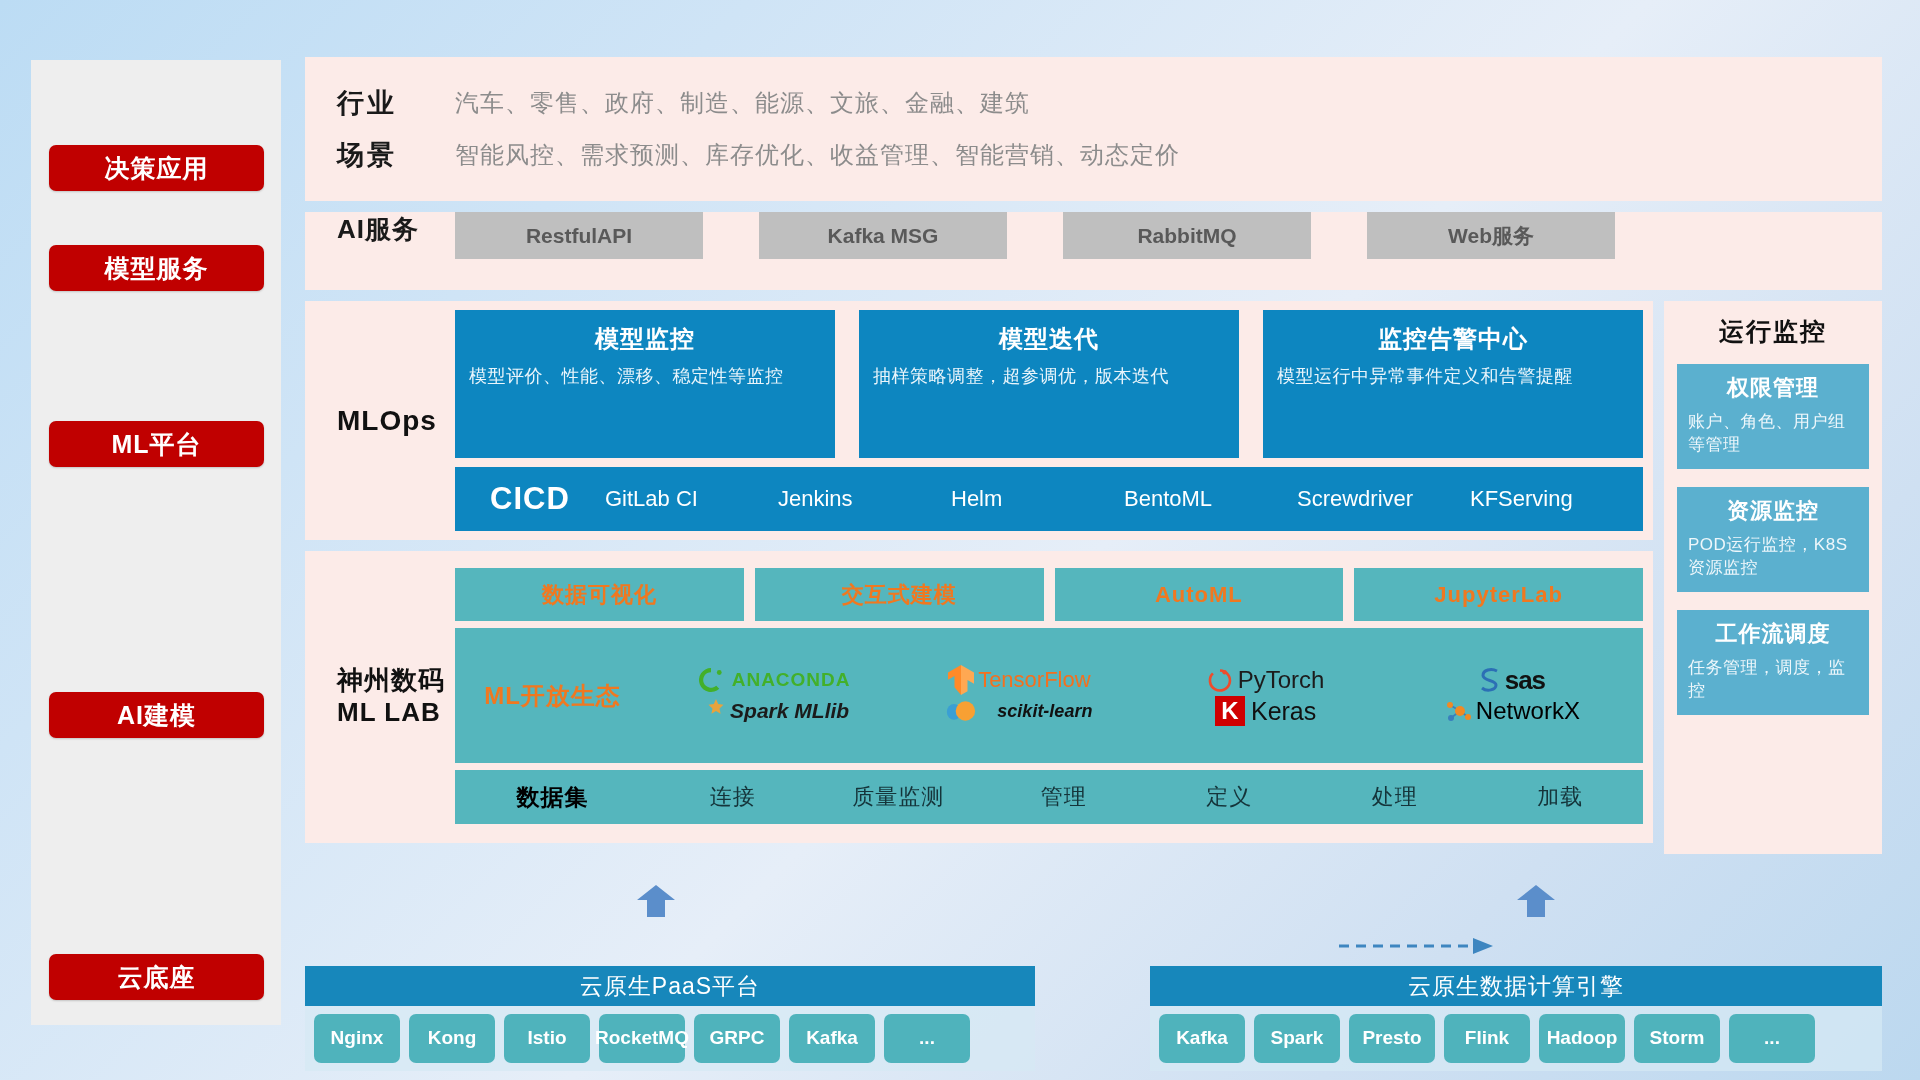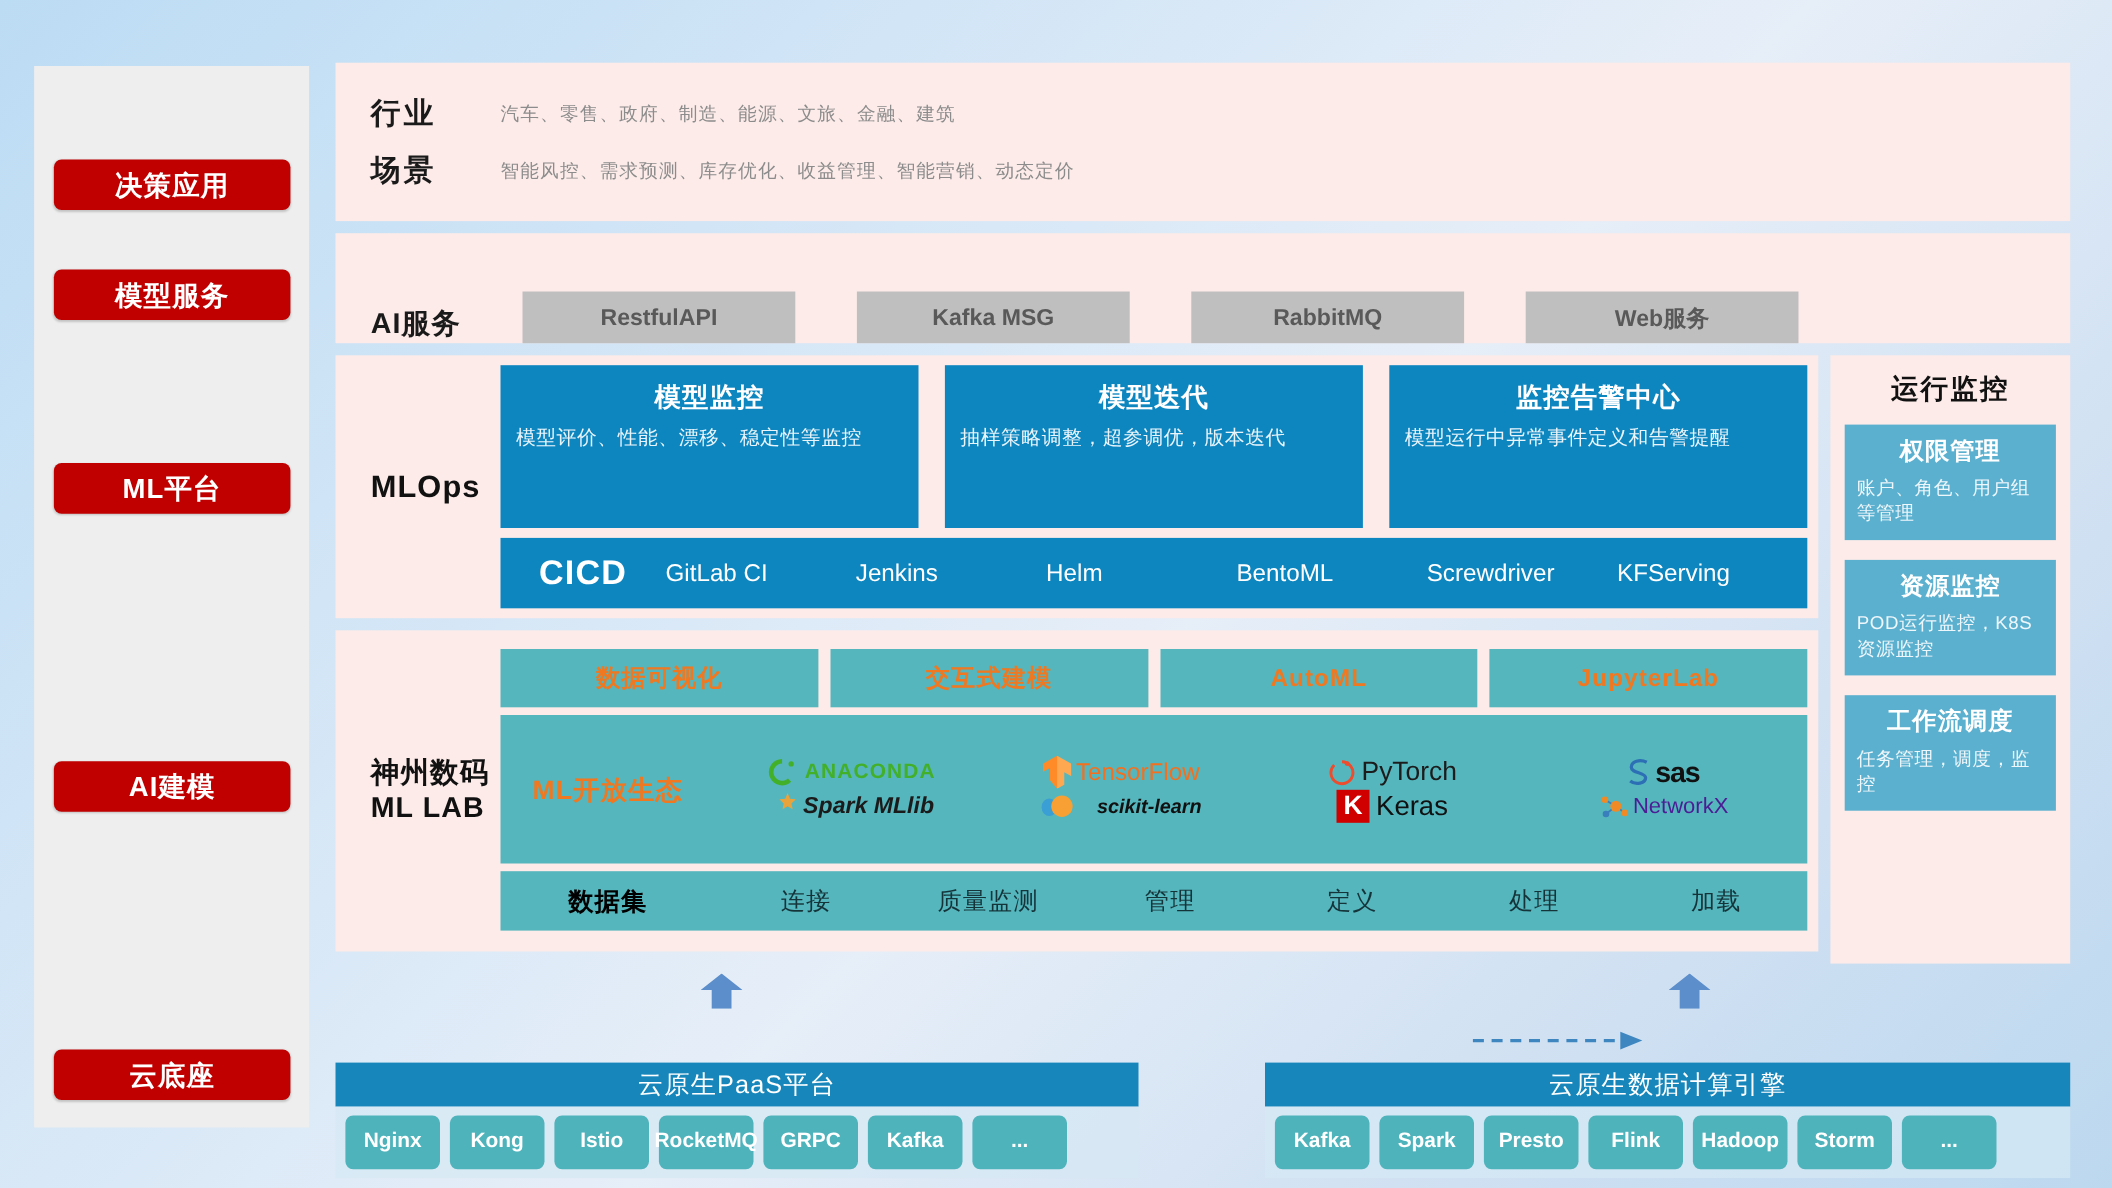--- a/index.html
+++ b/index.html
@@ -42,24 +42,24 @@
     position: relative;
   }
   
   #band-apps { height: 144px; padding: 20px 0 0 32px; }
   .app-row { display: flex; align-items: center; height: 52px; }
   .app-key {
     width: 118px; flex: none;
     font-size: 27px; font-weight: bold; color: #1a1a1a;
     letter-spacing: 3px;
   }
-  .app-val { font-size: 17px; color: #8c8c8c; letter-spacing: 1px; }
-
-  
-  #band-svc { height: 100px; display: flex; align-items: flex-end; padding-left: 32px; gap: 20px; }
+  .app-val { font-size: 24px; color: #8c8c8c; letter-spacing: 1px; }
+
+  
+  #band-svc { height: 78px; display: flex; align-items: flex-start; padding-left: 32px; }
   .svc-key { width: 118px; flex:none; font-size: 26px; font-weight: bold; color: #1a1a1a; letter-spacing:1px;}
   .svc-chips { display: flex; gap: 0; flex: 1; }
   .svc-chip {
     height: 47px; width: 248px;
     background: #bfbfbf; color: #595959;
     font-size: 21px; font-weight: bold;
     display:flex; align-items:center; justify-content:center;
     margin-right: 56px;
   }
   .svc-chip:last-child { margin-right: 0; }
@@ -273,21 +273,21 @@
               <div style="display:flex;align-items:center;gap:4px;">
                 <svg width="28" height="28" viewBox="0 0 28 28" aria-hidden="true">
                   <line x1="6" y1="8" x2="16" y2="14" stroke="#3a7fbd" stroke-width="1.6"></line>
                   <line x1="16" y1="14" x2="7" y2="21" stroke="#3a7fbd" stroke-width="1.6"></line>
                   <line x1="16" y1="14" x2="24" y2="20" stroke="#3a7fbd" stroke-width="1.6"></line>
                   <circle cx="16" cy="14" r="5" fill="#f08a25"></circle>
                   <circle cx="6" cy="8" r="3" fill="#f08a25"></circle>
                   <circle cx="7" cy="21" r="3" fill="#3a7fbd"></circle>
                   <circle cx="24" cy="20" r="3" fill="#f08a25"></circle>
                 </svg>
-                <span style="font-size:20px;color:#4c1d95;line-height:1;">NetworkX</span>
+                <span style="font-size:24px;color:#000000;line-height:1;">NetworkX</span>
               </div>
 
             </div>
           </div>
 
           <div class="ds-row">
             <div class="ds-label">数据集</div>
             <div class="ds-items">
               <div class="ds-item">连接</div>
               <div class="ds-item">质量监测</div>

